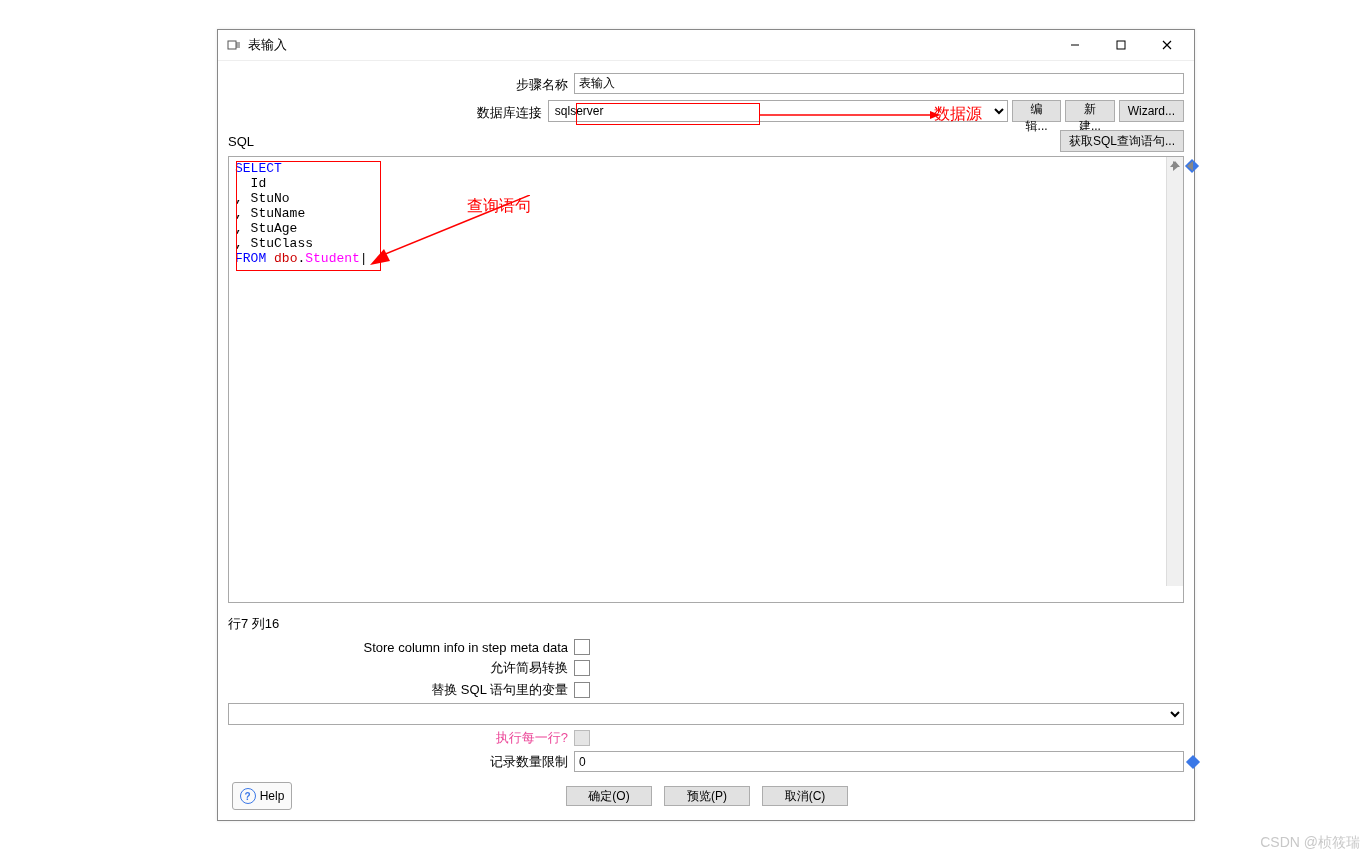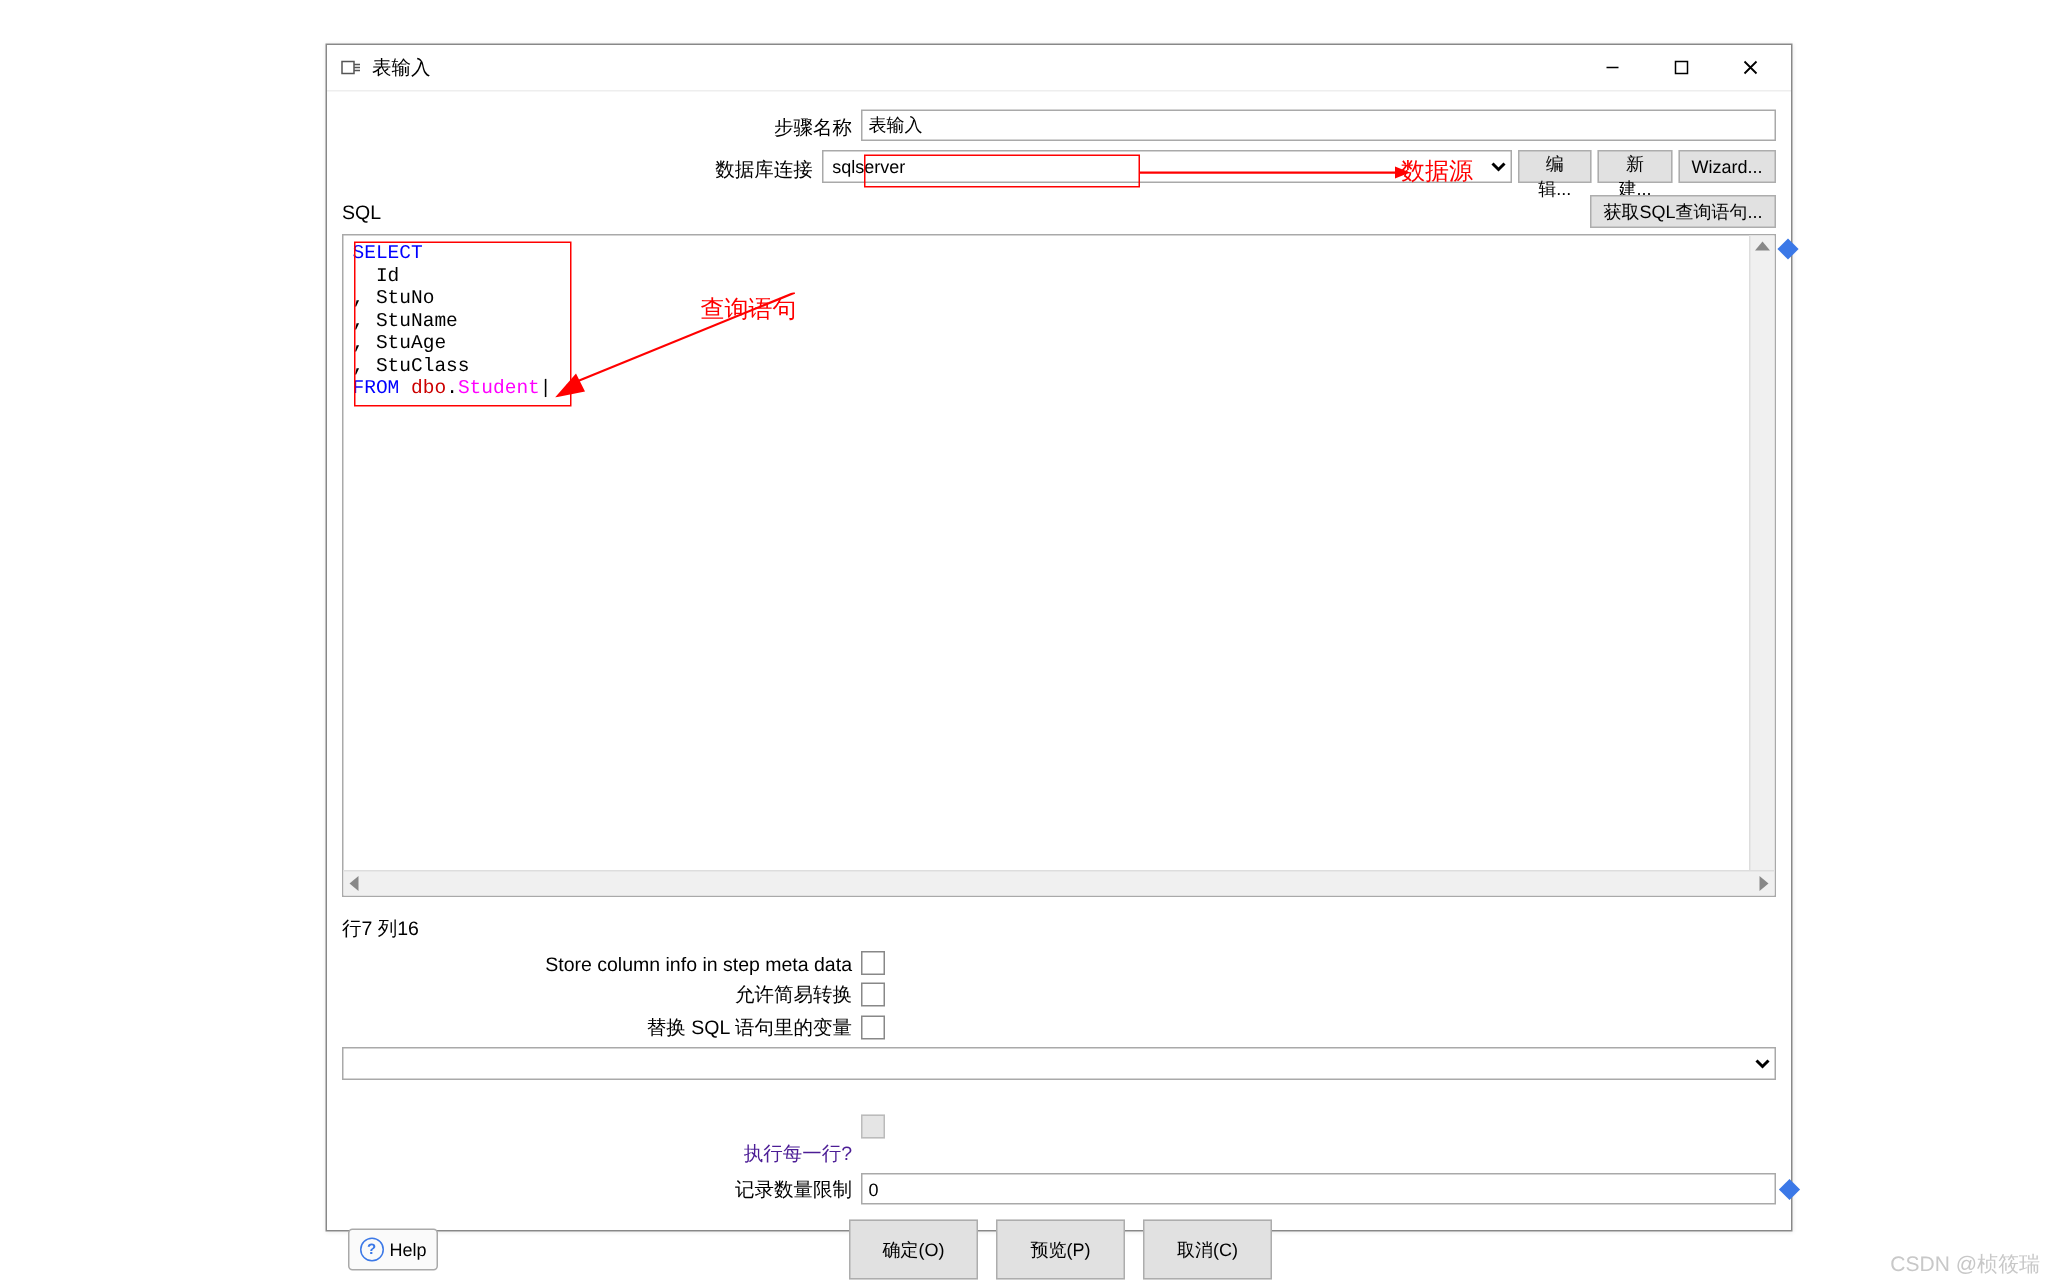--- a/index.html
+++ b/index.html
@@ -94,21 +94,20 @@
   }
   .sql-label { font-size: 13px; }
   .sql-header .spacer { flex:1; }
 
   .sql-area {
     flex: 1;
     border: 1px solid #a9a9a9;
     margin-top: 4px;
     position: relative;
     display:flex;
-    flex-direction: column;
     min-height: 440px;
     gap: 12px;
   }
   .sql-text {
     flex:1;
     padding: 4px 6px;
     font-family: "Courier New", monospace;
     font-size: 13px;
     line-height: 15px;
     white-space: pre;
@@ -154,21 +153,21 @@
     display: flex;
     align-items: center;
     margin: 2px 0;
   }
   .opt-label {
     width: 340px;
     text-align: right;
     padding-right: 6px;
     font-size: 13px;
   }
-  .opt-label.disabled { color:#4c1d95;margin-top:36px; }
+  .opt-label.disabled { color:#ec4899; }
   .chk {
     width:14px; height:14px;
     border:1px solid #888;
     background:#fff;
   }
   .chk.disabled { background:#e5e5e5; border-color:#bbb; }
   .wide-field { flex:1; position:relative; }
   .wide-field .text-input { width:100%; }
   .wide-field .diamond { top:6px; right:-14px; }
 
@@ -185,21 +184,21 @@
     gap:4px; font-size:12px; cursor:pointer;
   }
   .help-btn .qmark {
     width:14px;height:14px;border:1.5px solid #3b78e7;border-radius:50%;
     display:flex;align-items:center;justify-content:center;
     color:#3b78e7; font-size:10px; font-weight:bold;
   }
   .footer .spacer { flex:0 0 140px; }
   .main-btns { flex:1; display:flex; justify-content:center; gap:12px; }
   .main-btn {
-    min-width:86px; height:40px;
+    min-width:86px; height:20px;
     border:1px solid #adadad; background:#e1e1e1;
     font-size:12px; cursor:pointer;
   }
 
   
   .annot {
     position: absolute;
     color: #ff0000;
     font-family: "SimSun","宋体",serif;
     font-size: 16px;

